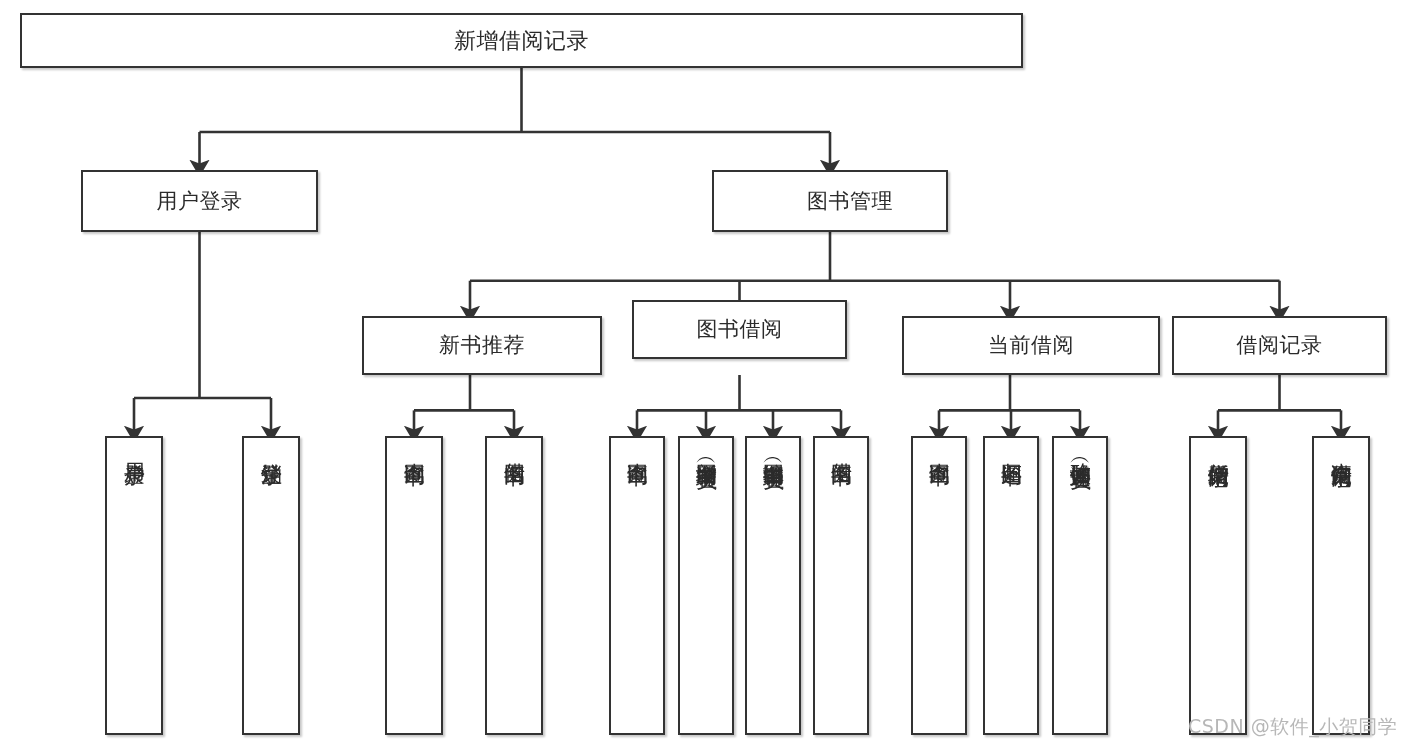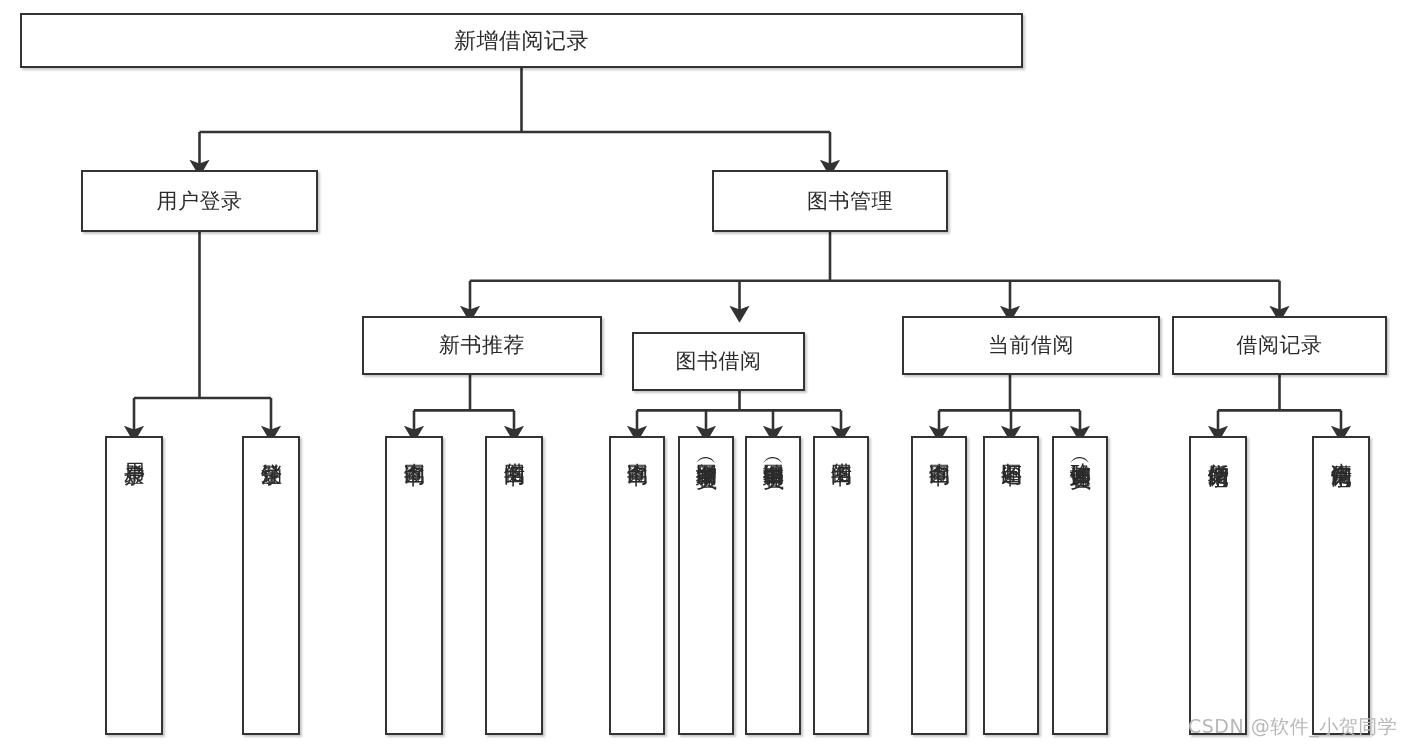--- a/index.html
+++ b/index.html
@@ -127,21 +127,21 @@
   <div id="node-layer">
       <div class="node level2 h" style="left: 81px; top: 170px; width: 237px; height: 62px;">
         <span class="node-label">用户登录</span>
       </div>
       <div class="node level2 h" style="left: 712px; top: 170px; width: 236px; height: 62px; padding-left: 40px;">
         <span class="node-label">图书管理</span>
       </div>
       <div class="node level3 h" style="left: 362px; top: 316px; width: 240px; height: 59px;">
         <span class="node-label">新书推荐</span>
       </div>
-      <div class="node level3 h" style="left: 632px; top: 332px; width: 173px; height: 59px;">
+      <div class="node level3 h" style="left: 632px; top: 300px; width: 215px; height: 59px;">
         <span class="node-label">图书借阅</span>
       </div>
       <div class="node level3 h" style="left: 902px; top: 316px; width: 258px; height: 59px;">
         <span class="node-label">当前借阅</span>
       </div>
       <div class="node level3 h" style="left: 1172px; top: 316px; width: 215px; height: 59px;">
         <span class="node-label">借阅记录</span>
       </div>
       <div class="node leaf v" style="left: 105px; top: 436px; width: 58px; height: 299px;">
         <span class="node-label">用户登录</span>

